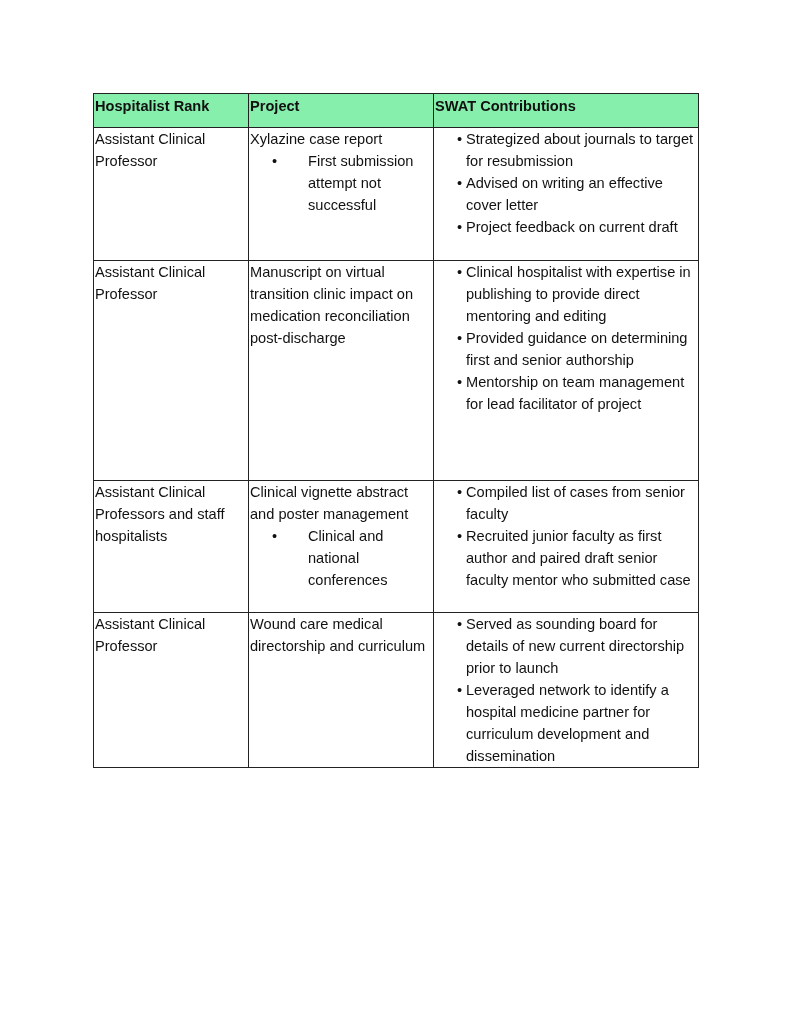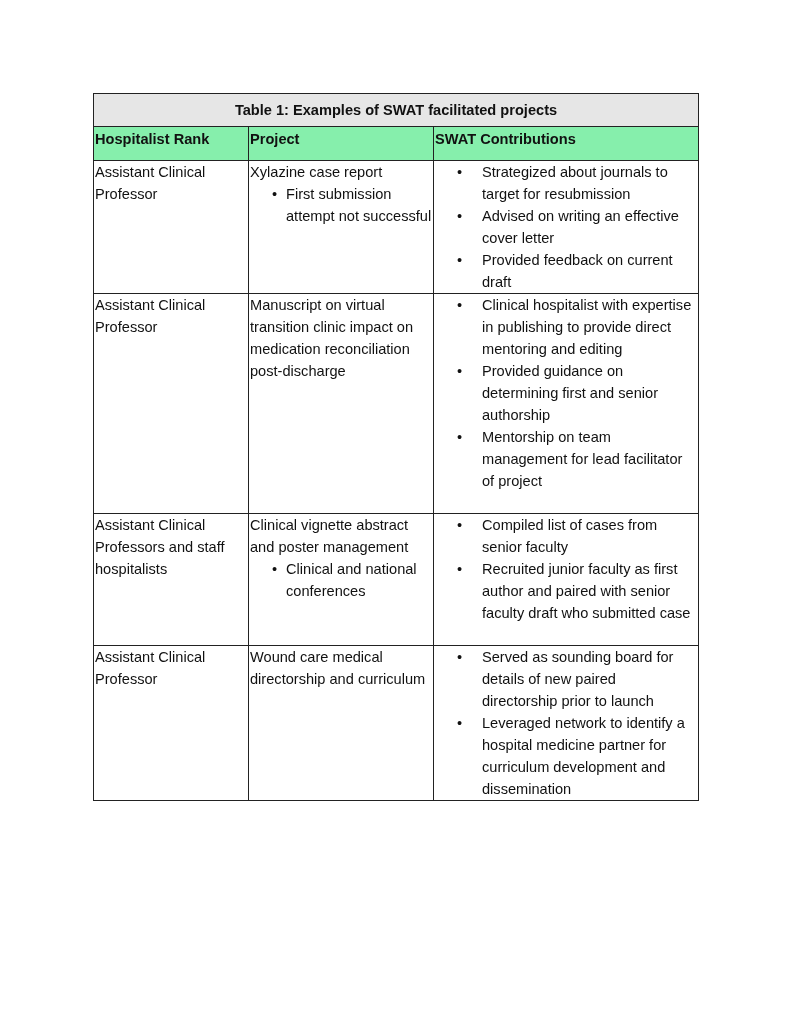--- a/index.html
+++ b/index.html
@@ -5,62 +5,59 @@
   html, body { margin: 0; padding: 0; background: #ffffff; }
   body { width: 791px; height: 1024px; position: relative; font-family: "Liberation Sans", "DejaVu Sans", sans-serif; color: #111; }
   .tbl { position: absolute; left: 93px; top: 93px; width: 605px; border-collapse: collapse; table-layout: fixed; font-size: 14.6px; }
   .tbl td, .tbl th { border: 1px solid #222; vertical-align: top; padding: 0 0 0 1px; line-height: 22px; }
   .title-row th { background: #e6e6e6; height: 32px; vertical-align: middle; text-align: center; font-weight: bold; font-size: 14.6px; padding: 0; }
   .head-row th { background: #86efac; height: 32px; vertical-align: top; text-align: left; font-weight: bold; padding-top: 1px; }
   col.c1 { width: 155px; }
   col.c2 { width: 185px; }
   col.c3 { width: 265px; }
   ul { margin: 0; padding: 0; list-style: none; }
-  .proj-sub li { position: relative; padding-left: 36px; }
+  .proj-sub li { position: relative; padding-left: 58px; }
   .proj-sub li::before { content: "•"; position: absolute; left: 22px; top: 0; }
-  .contrib li { position: relative; padding-left: 47px; padding-right: 4px; }
+  .contrib li { position: relative; padding-left: 31px; padding-right: 4px; }
   .contrib li::before { content: "•"; position: absolute; left: 22px; top: 0; }
   .row1 td { height: 132px; }
   .row2 td { height: 219px; }
   .row3 td { height: 131px; }
   .row4 td { height: 154px; }
 </style>
 </head>
 <body>
 
 <table class="tbl">
   <colgroup>
       <col class="c1">
       <col class="c2">
       <col class="c3">
     </colgroup>
   <thead>
-    <tr class="title-row">
-      <th colspan="3">Table 1: Examples of SWAT facilitated projects</th>
-    </tr>
     <tr class="head-row">
       <th>Hospitalist Rank</th>
       <th>Project</th>
       <th>SWAT Contributions</th>
     </tr>
   </thead>
   <tbody>
     <tr class="row1">
       <td>Assistant Clinical Professor</td>
       <td>
         <div>Xylazine case report</div>
         <ul class="proj-sub">
           <li>First submission attempt not successful</li>
         </ul>
       </td>
       <td>
         <ul class="contrib">
           <li>Strategized about journals to target for resubmission</li>
           <li>Advised on writing an effective cover letter</li>
-          <li>Provided feedback on current draft</li>
+          <li>Project feedback on current draft</li>
         </ul>
       </td>
     </tr>
     <tr class="row2">
       <td>Assistant Clinical Professor</td>
       <td>
         <div>Manuscript on virtual transition clinic impact on medication reconciliation post-discharge</div>
       </td>
       <td>
         <ul class="contrib">
@@ -74,30 +71,30 @@
       <td>Assistant Clinical Professors and staff hospitalists</td>
       <td>
         <div>Clinical vignette abstract and poster management</div>
         <ul class="proj-sub">
           <li>Clinical and national conferences</li>
         </ul>
       </td>
       <td>
         <ul class="contrib">
           <li>Compiled list of cases from senior faculty</li>
-          <li>Recruited junior faculty as first author and paired with senior faculty draft who submitted case</li>
+          <li>Recruited junior faculty as first author and paired draft senior faculty mentor who submitted case</li>
         </ul>
       </td>
     </tr>
     <tr class="row4">
       <td>Assistant Clinical Professor</td>
       <td>
         <div>Wound care medical directorship and curriculum</div>
       </td>
       <td>
         <ul class="contrib">
-          <li>Served as sounding board for details of new paired directorship prior to launch</li>
+          <li>Served as sounding board for details of new current directorship prior to launch</li>
           <li>Leveraged network to identify a hospital medicine partner for curriculum development and dissemination</li>
         </ul>
       </td>
     </tr>
   </tbody>
 </table>
 
 </body></html>

